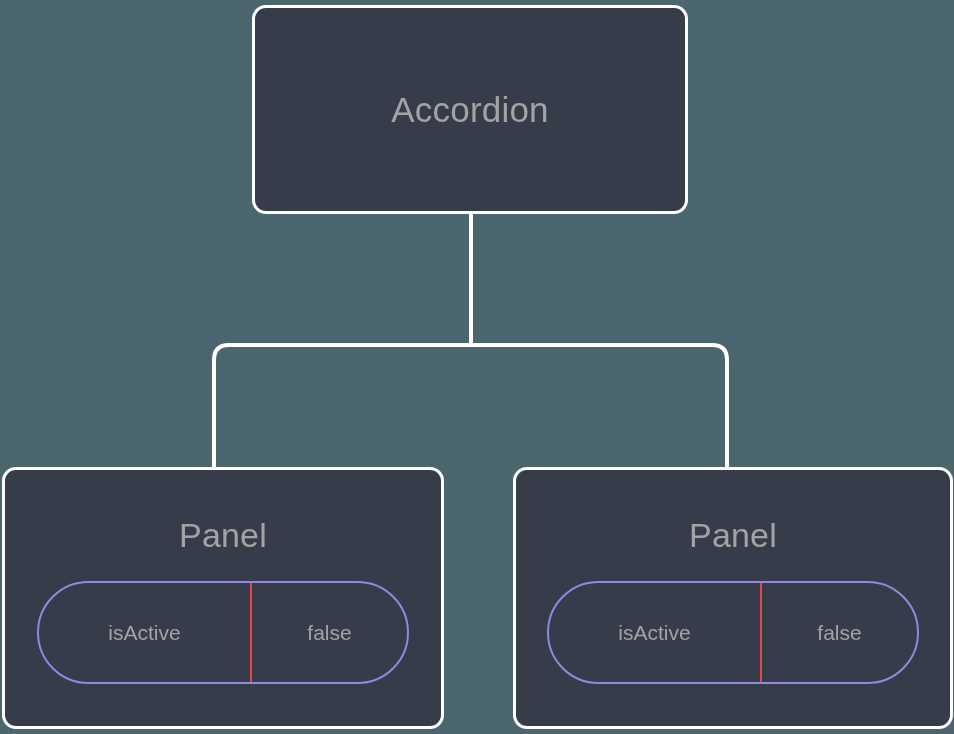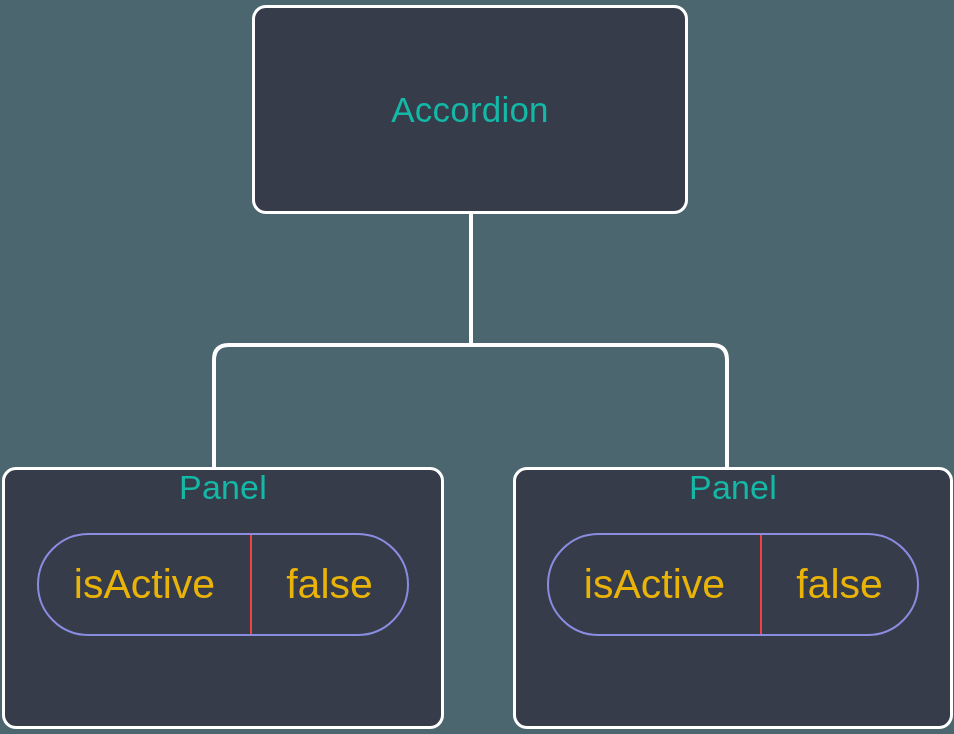--- a/index.html
+++ b/index.html
@@ -50,35 +50,36 @@
   }
   #node-accordion .node-title {
     font-size: 35px;
   }
 
   
   .node-panel {
     top: 467px;
     height: 262px;
     justify-content: flex-start;
+    padding-top: 48px;
   }
   #node-panel-0 {
     left: 2px;
     width: 442px;
   }
   #node-panel-1 {
     left: 513px;
     width: 440px;
   }
   .node-panel .node-title {
     font-size: 34px;
   }
 
   .node-title {
-    color: #14b8a6;
+    color: #a3a3a3;
     font-weight: 400;
     letter-spacing: 0.2px;
     line-height: 1;
     white-space: nowrap;
   }
 
   
   .pill {
     margin-top: 29px;
     height: 103px;
@@ -91,24 +92,24 @@
     overflow: hidden;
   }
   #node-panel-0 .pill { width: 372px; }
   #node-panel-1 .pill { width: 372px; }
 
   .pill-key,
   .pill-val {
     display: flex;
     align-items: center;
     justify-content: center;
-    font-size: 41px;
+    font-size: 21px;
     line-height: 1;
     white-space: nowrap;
-    color: #eab308;
+    color: #a3a3a3;
   }
   .pill-key {
     flex: 0 0 211px;
   }
   .pill-val {
     flex: 1 1 auto;
     border-left: 2px solid #ef4444;
   }
 </style>
 </head>

